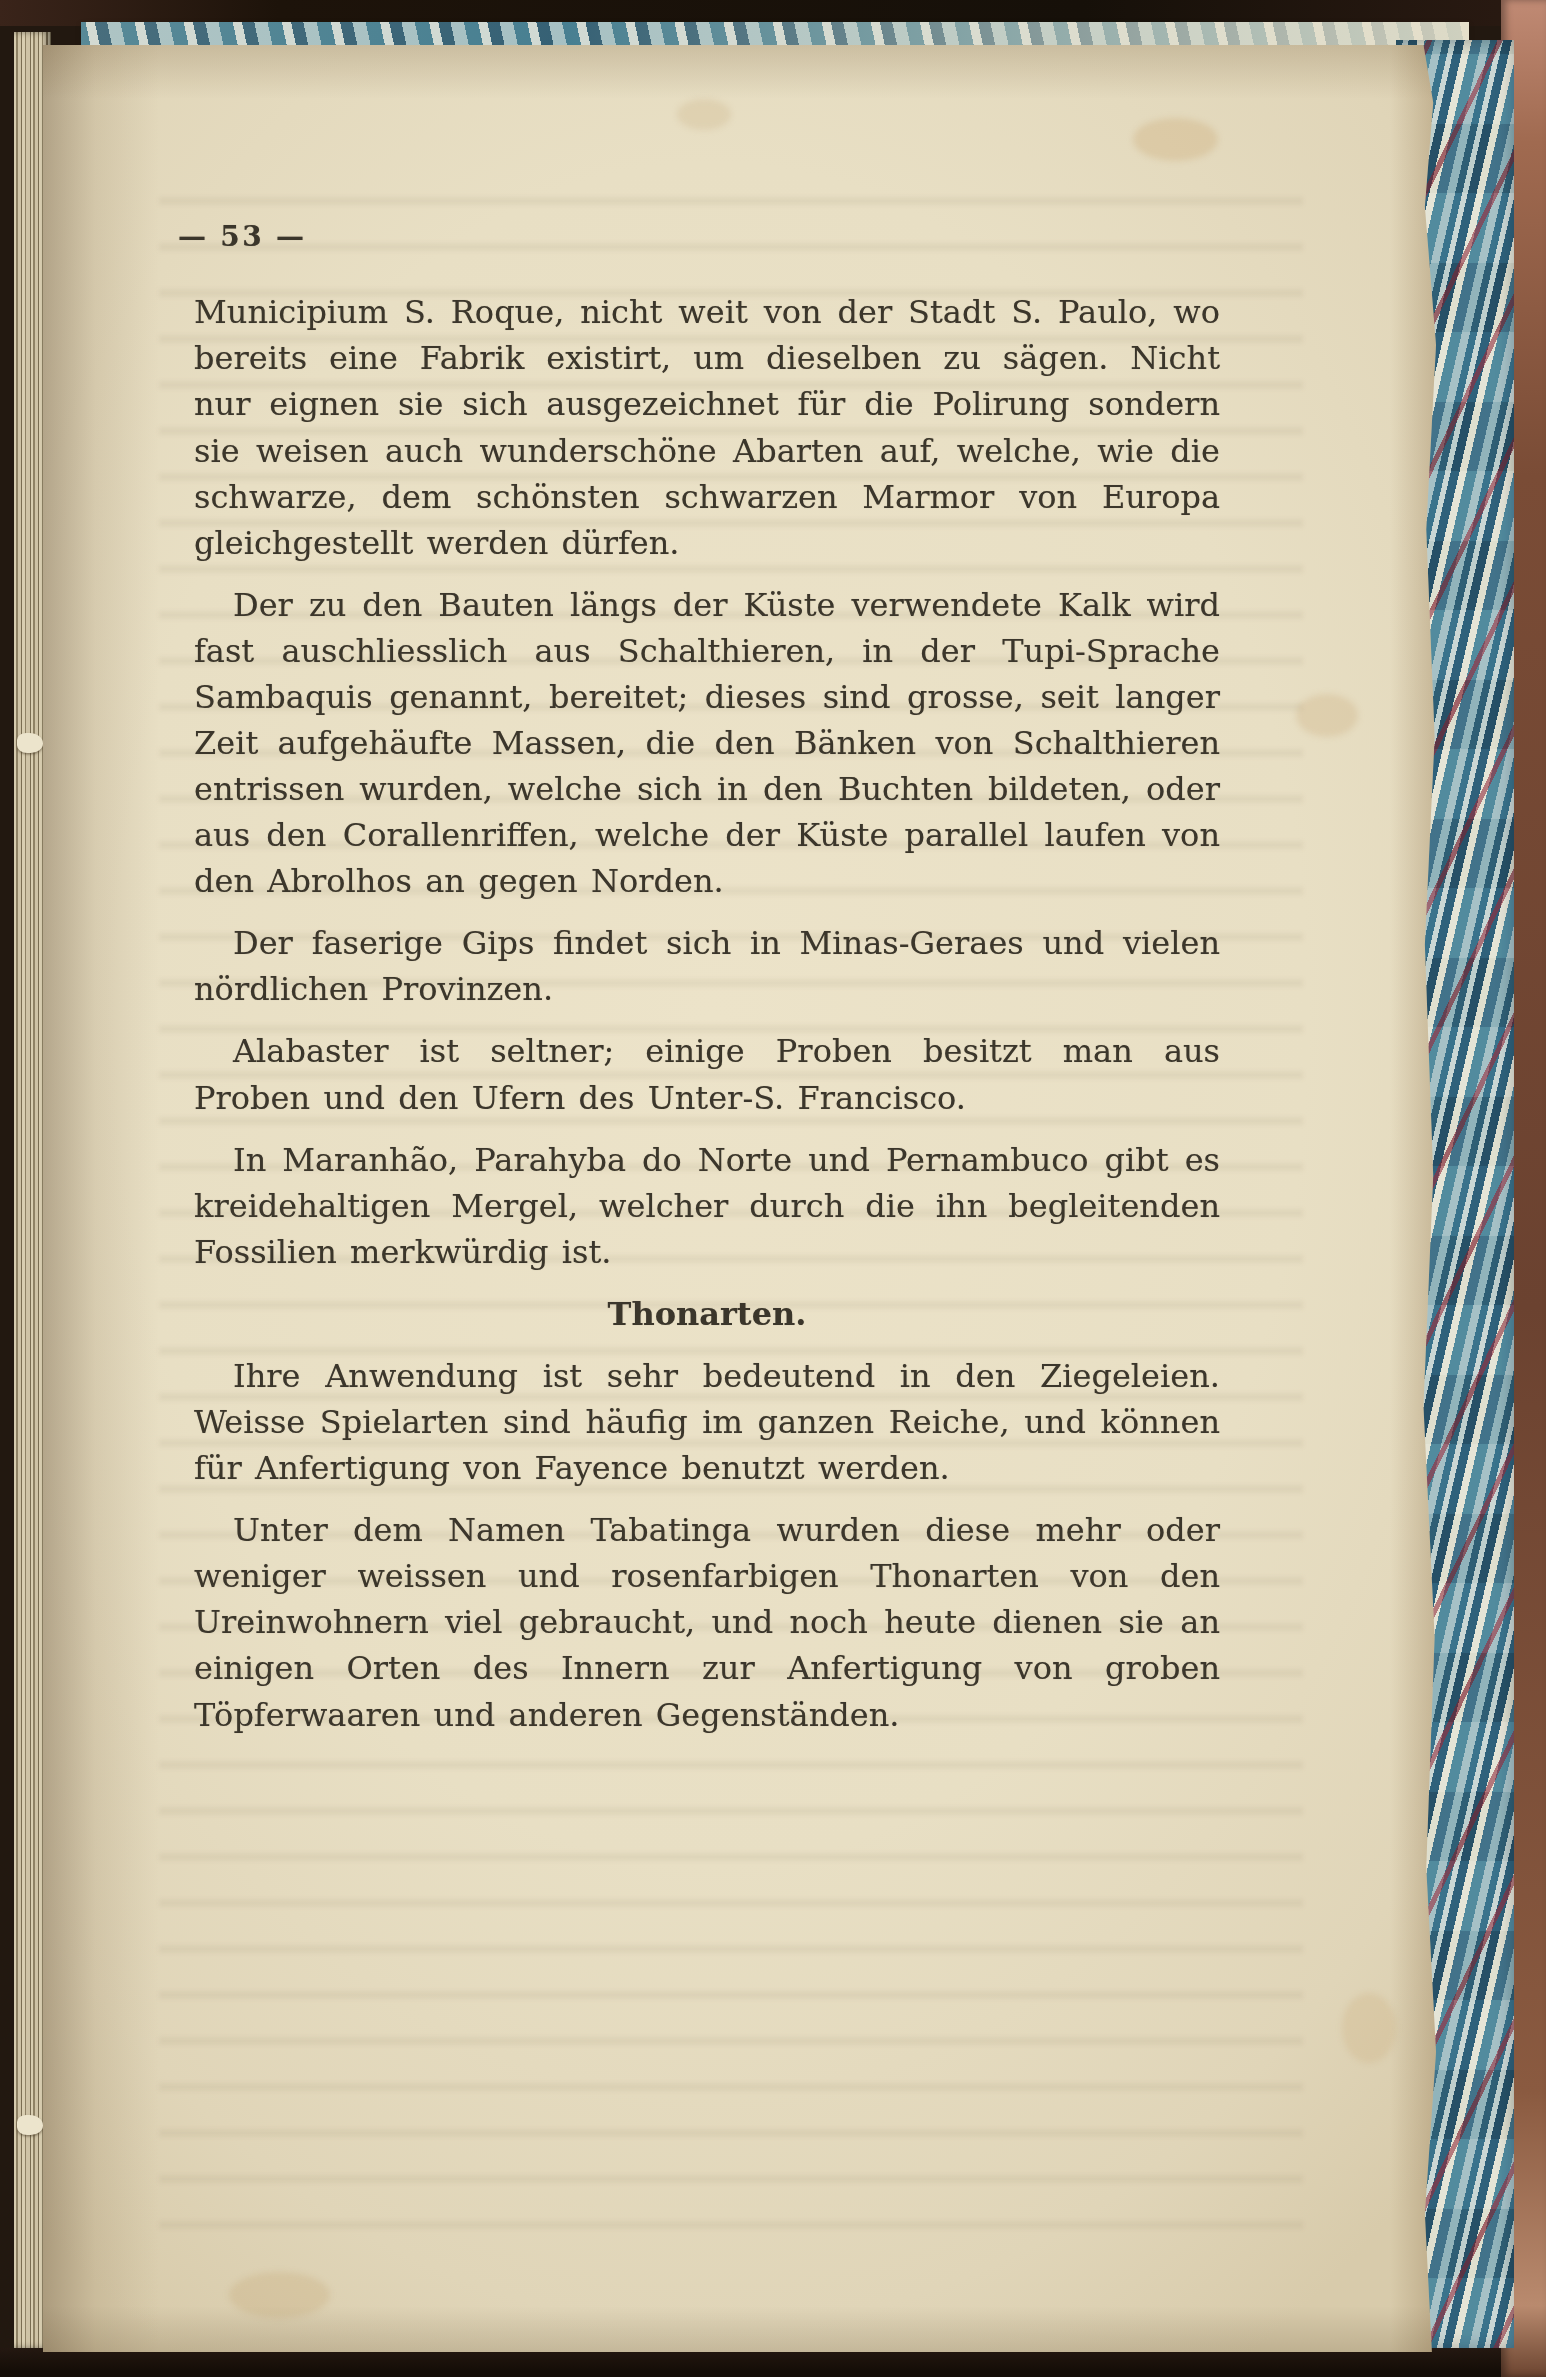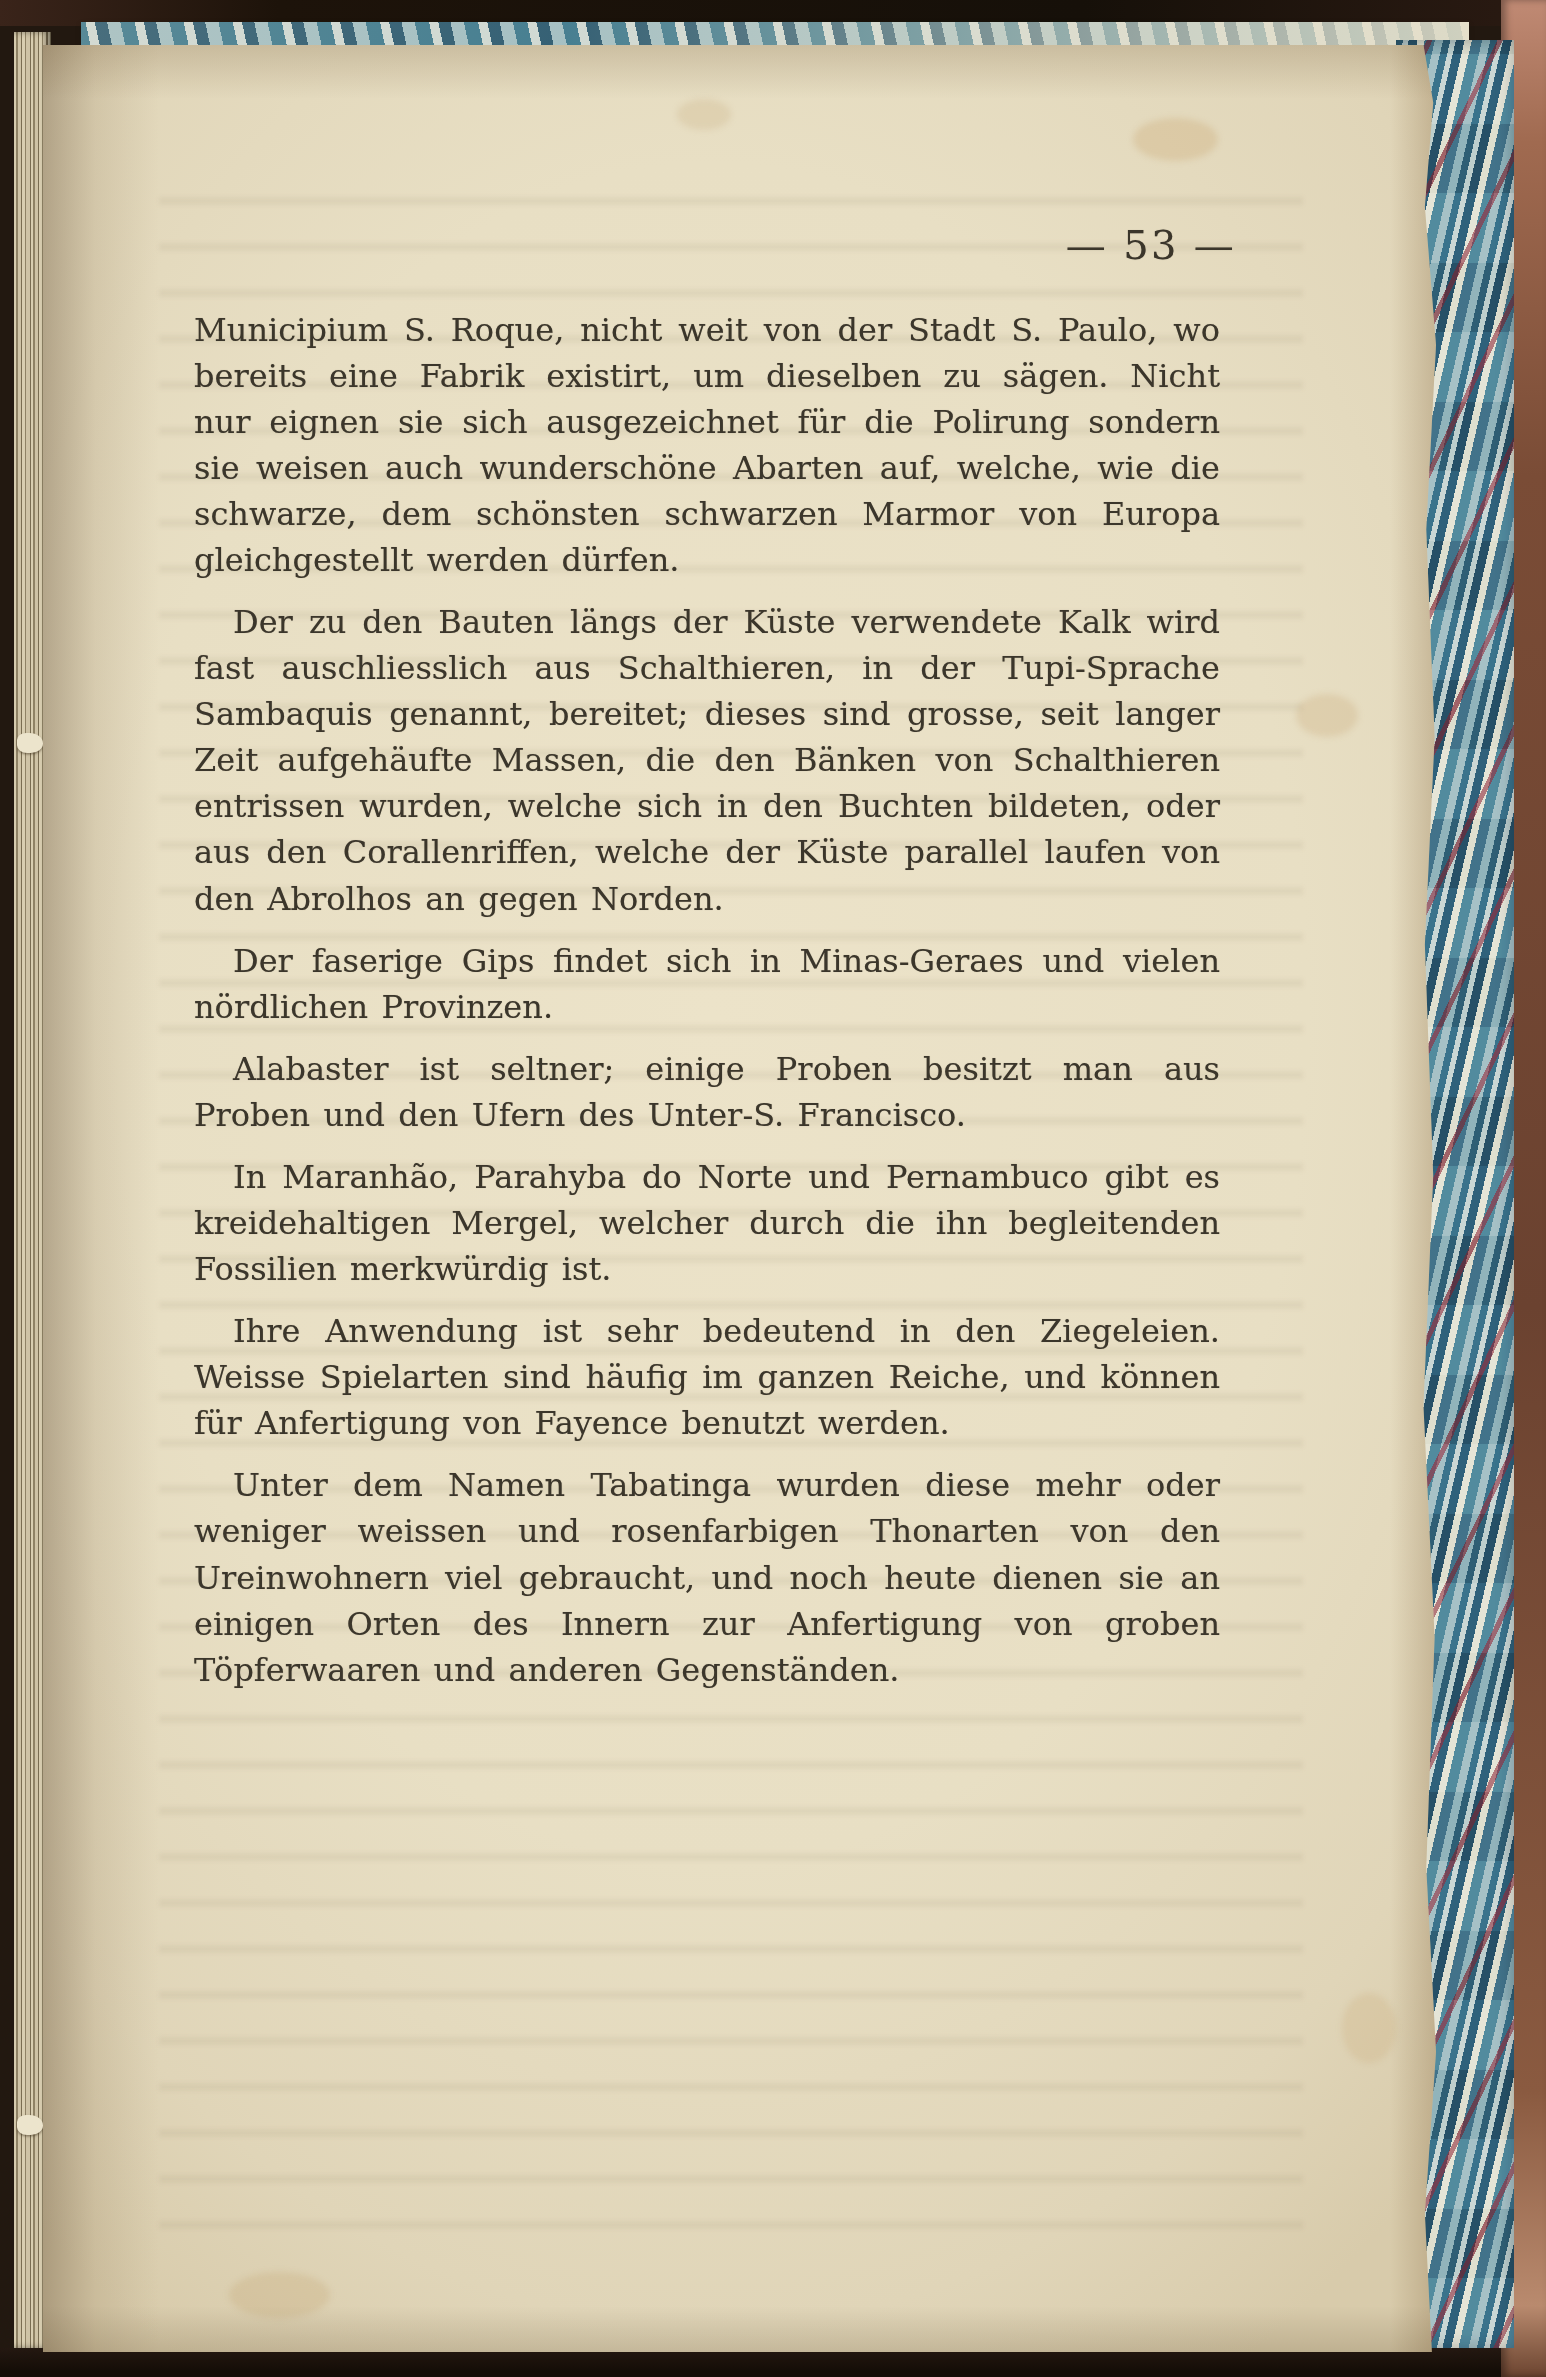--- a/index.html
+++ b/index.html
@@ -140,22 +140,22 @@
 
   
   .text-col {
     position:absolute; left:135px; top:172px; width:1058px;
     color:#3b362b;
     font-size:32px; line-height:1.44;
     text-align:justify;
     text-shadow:0 0 0.8px rgba(65,55,40,0.35);
   }
   .page-number {
-    text-align:right; letter-spacing:2.3px;
-    margin:0 0 32px 0; font-size:40px; font-weight:normal;
+    text-align:left; letter-spacing:2.3px;
+    margin:0 0 32px 0; font-size:28px; font-weight:bold;
   }
   .para { margin:16px; word-spacing:3.1px; }
   .para.indent { text-indent:39px; }
   .heading {
     text-align:center; font-weight:bold;
     margin:12.4px 0 12.4px 0; font-size:32px;
   }
 </style>
 </head>
 <body>
@@ -183,20 +183,21 @@
     <div class="fox f5"></div>
 
     <div class="text-col">
       <div class="page-number">— 53 —</div>
       <div>
           <p class="para">Municipium S. Roque, nicht weit von der Stadt S. Paulo, wo bereits eine Fabrik existirt, um dieselben zu sägen. Nicht nur eignen sie sich ausgezeichnet für die Polirung sondern sie weisen auch wunderschöne Abarten auf, welche, wie die schwarze, dem schönsten schwarzen Marmor von Europa gleichgestellt werden dürfen.</p>
           <p class="para indent">Der zu den Bauten längs der Küste verwendete Kalk wird fast auschliesslich aus Schalthieren, in der Tupi-Sprache Sambaquis genannt, bereitet; dieses sind grosse, seit langer Zeit aufgehäufte Massen, die den Bänken von Schalthieren entrissen wurden, welche sich in den Buchten bildeten, oder aus den Corallenriffen, welche der Küste parallel laufen von den Abrolhos an gegen Norden.</p>
           <p class="para indent">Der faserige Gips findet sich in Minas-Geraes und vielen nördlichen Provinzen.</p>
           <p class="para indent">Alabaster ist seltner; einige Proben besitzt man aus Proben und den Ufern des Unter-S. Francisco.</p>
           <p class="para indent">In Maranhão, Parahyba do Norte und Pernambuco gibt es kreidehaltigen Mergel, welcher durch die ihn begleitenden Fossilien merkwürdig ist.</p>
+          <h3 class="heading">Thonarten.</h3>
           <p class="para indent">Ihre Anwendung ist sehr bedeutend in den Ziegeleien. Weisse Spielarten sind häufig im ganzen Reiche, und können für Anfertigung von Fayence benutzt werden.</p>
           <p class="para indent">Unter dem Namen Tabatinga wurden diese mehr oder weniger weissen und rosenfarbigen Thonarten von den Ureinwohnern viel gebraucht, und noch heute dienen sie an einigen Orten des Innern zur Anfertigung von groben Töpferwaaren und anderen Gegenständen.</p>
         </div>
     </div>
 
     <div class="shade-gutter"></div>
     <div class="shade-right"></div>
     <div class="shade-top"></div>
     <div class="shade-bottom"></div>
   </div>

